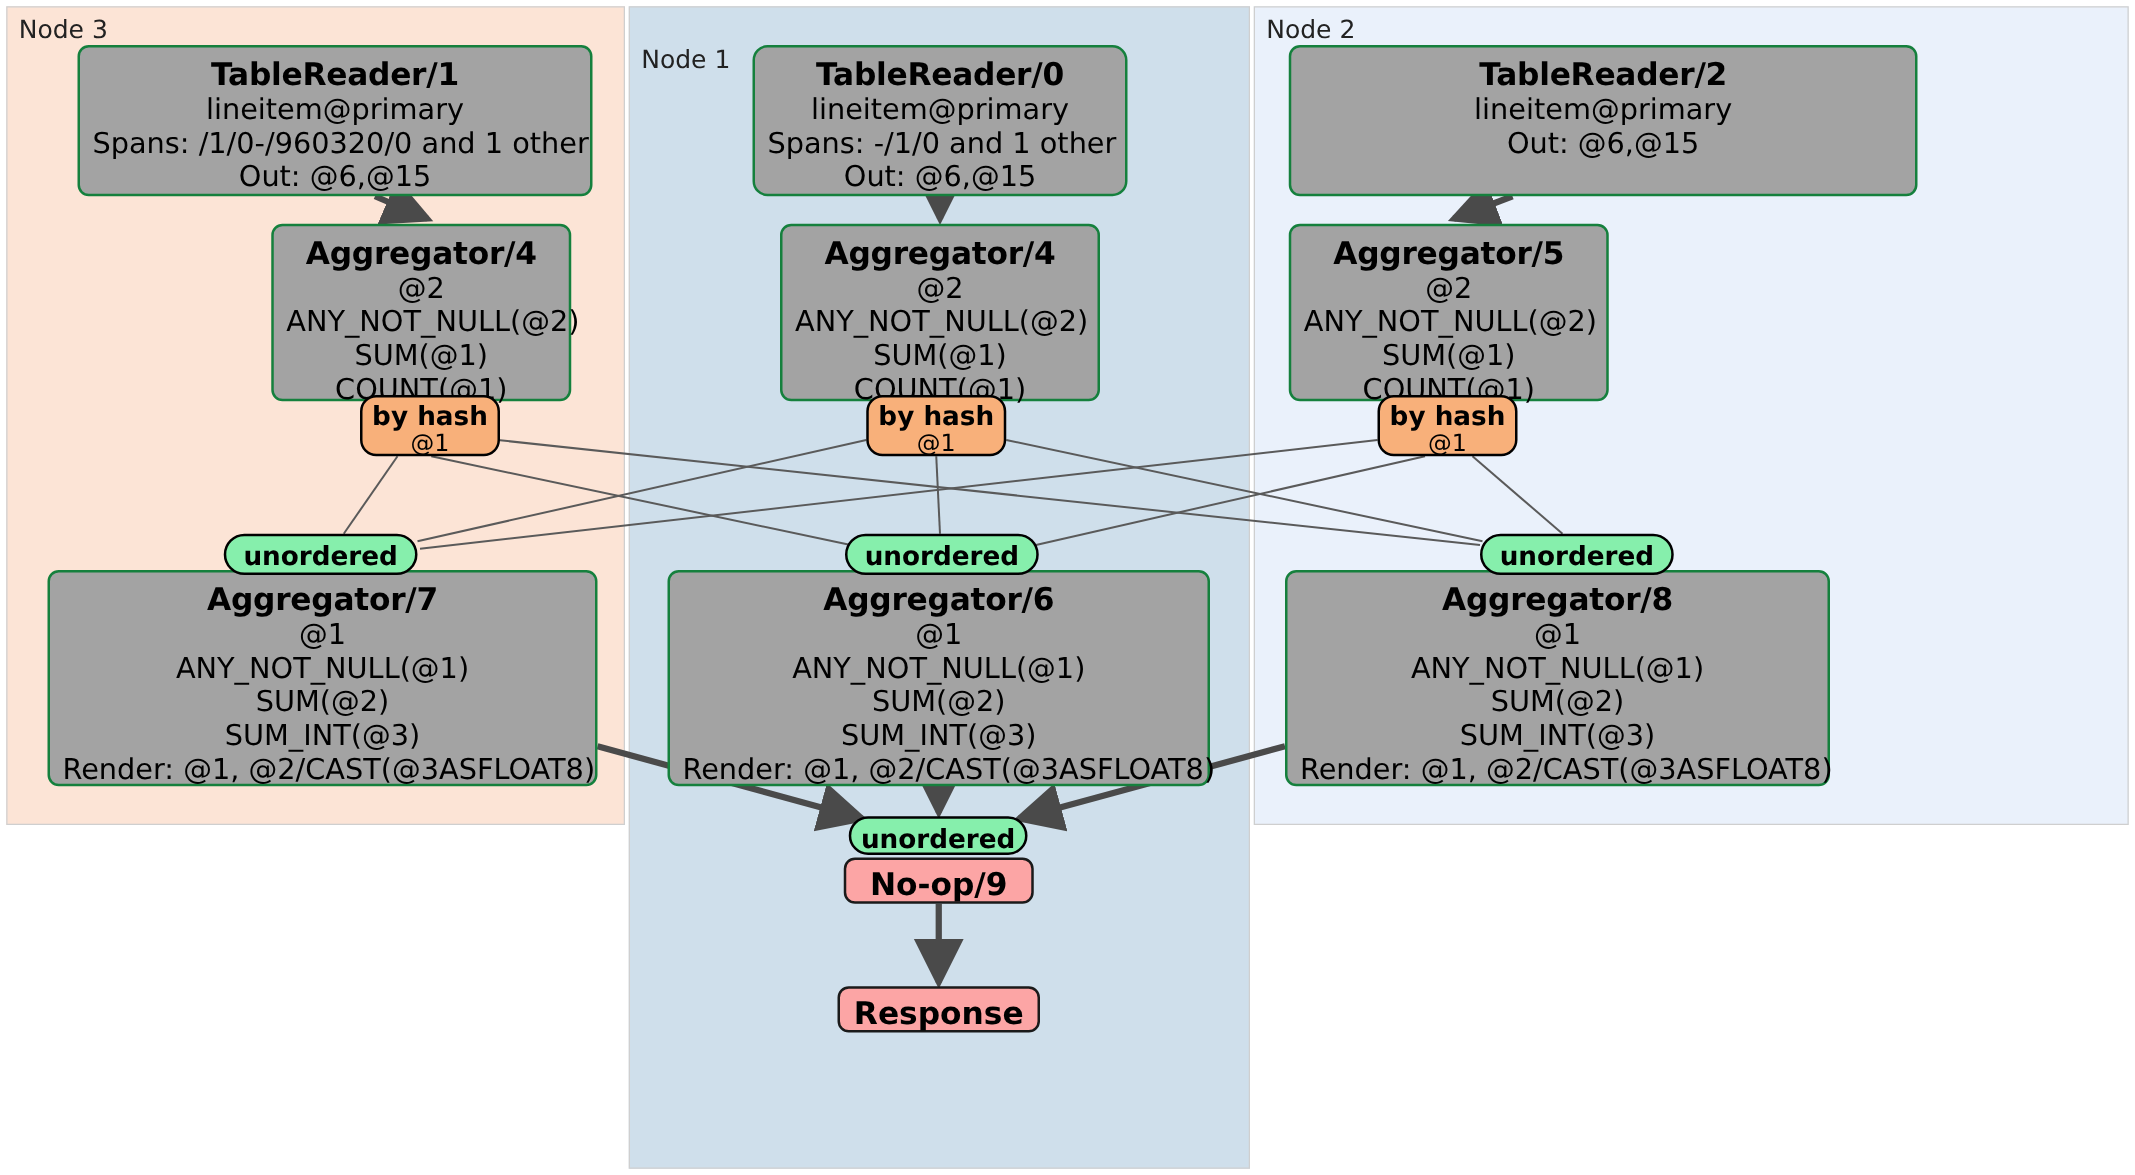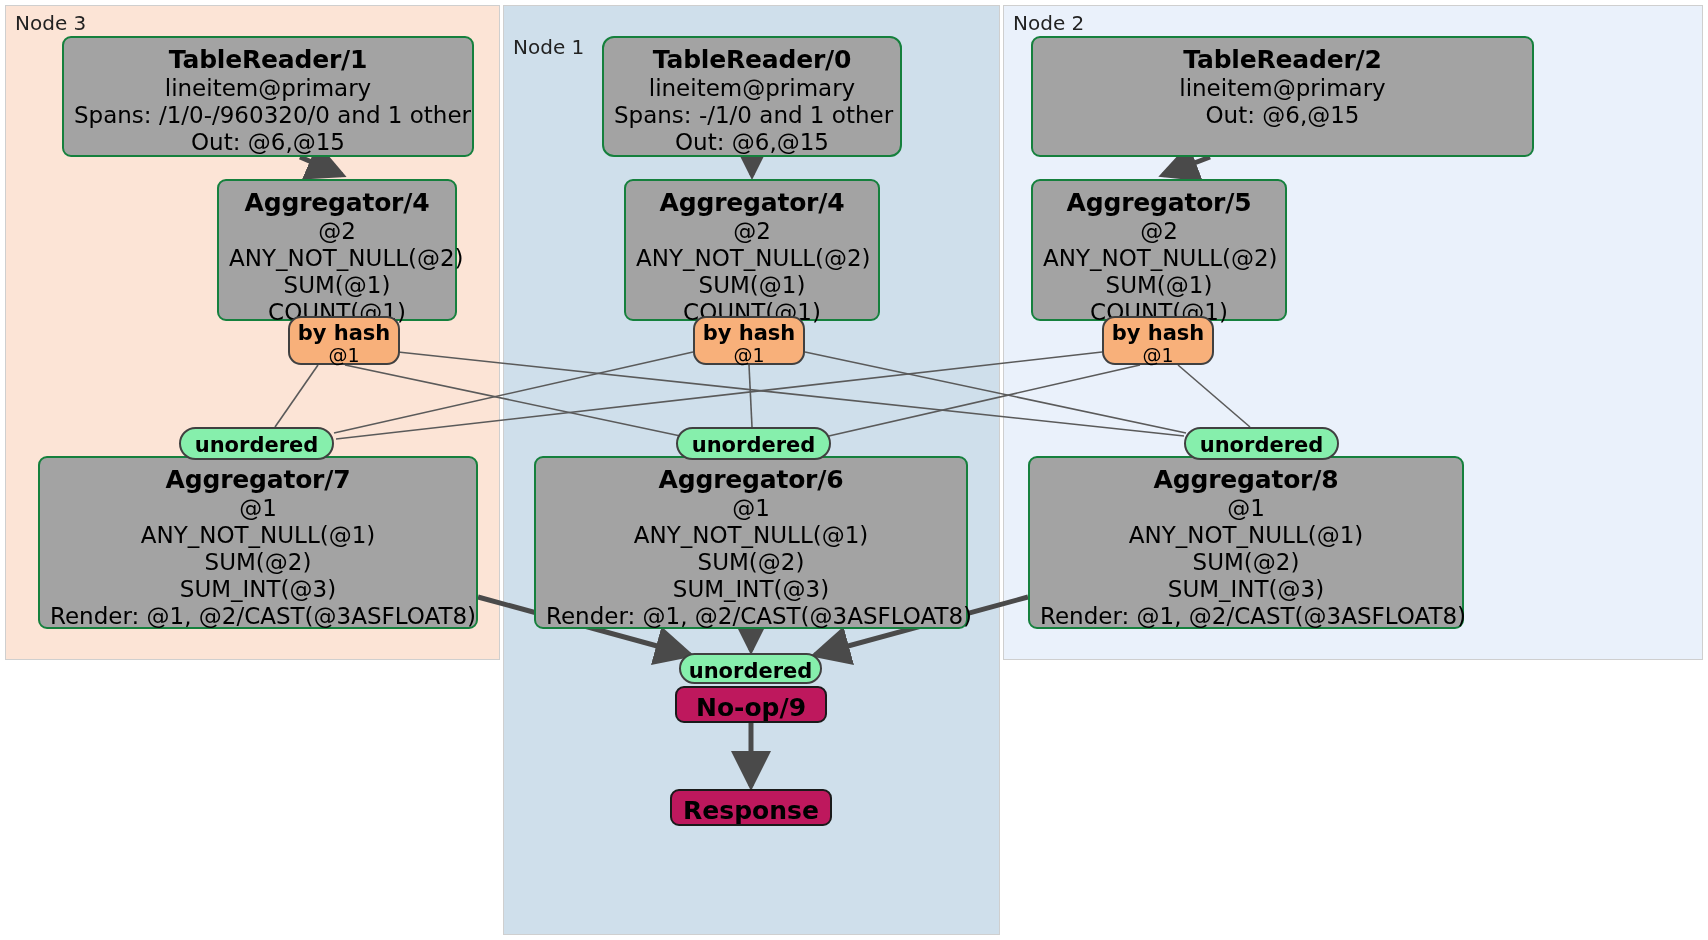--- a/index.html
+++ b/index.html
@@ -8,28 +8,28 @@
   svg#canvas{position:absolute;left:0;top:0;width:1708px;height:940px;}
 
   .panel{position:absolute;box-sizing:border-box;}
   .panel-label{position:absolute;font-size:20px;color:#222;font-family:"DejaVu Sans","Liberation Sans",sans-serif;}
 
   .proc{position:absolute;box-sizing:border-box;background:#a3a3a3;border:2px solid #15803d;border-radius:9px;
         text-align:center;color:#000;padding:6px 10px 7px 10px;}
   .proc .title{font-weight:bold;font-size:25px;line-height:31px;letter-spacing:-0.2px;}
   .proc .line{font-size:23px;line-height:27px;white-space:nowrap;}
 
-  .badge{position:absolute;box-sizing:border-box;border:2px solid #404040;text-align:center;color:#000;}
+  .badge{position:absolute;box-sizing:border-box;border:2px solid #000000;text-align:center;color:#000;}
   .badge.hash{background:#f8b07a;border-radius:13px;padding-top:4px;}
   .badge.hash .b1{font-weight:bold;font-size:21px;line-height:23px;}
   .badge.hash .b2{font-size:19px;line-height:21px;}
   .badge.unordered{background:#86efac;border-radius:17px;}
   .badge.unordered .b1{font-weight:bold;font-size:21px;line-height:33px;}
 
-  .small-proc{position:absolute;box-sizing:border-box;background:#be185d;border:2px solid #1a1a1a;border-radius:9px;
+  .small-proc{position:absolute;box-sizing:border-box;background:#fca5a5;border:2px solid #1a1a1a;border-radius:9px;
         text-align:center;color:#000;}
   .small-proc .title{font-weight:bold;font-size:25px;line-height:39px;}
 </style>
 </head>
 <body>
 
 <div id="stage">
 
   <div class="panel" id="panels" style="position: absolute; left: 0px; top: 0px; width: 1708px; height: 940px;">
       <div class="panel" style="left: 5px; top: 5px; width: 495px; height: 655px; background: rgb(252, 228, 214); border: 1px solid rgb(207, 207, 207);"></div>

